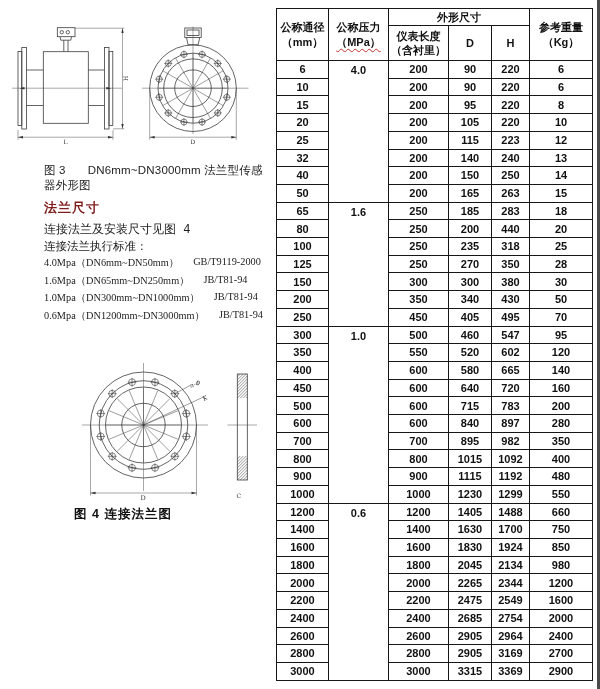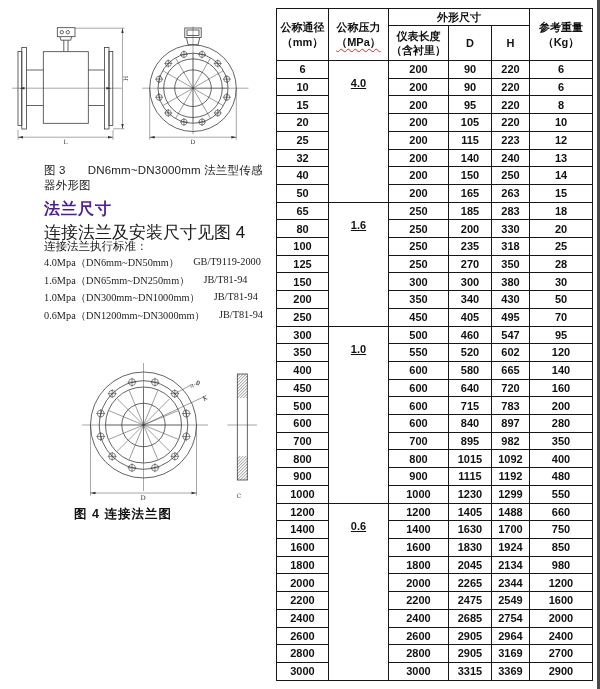--- a/index.html
+++ b/index.html
@@ -13,23 +13,23 @@
   .fig4-svg { position:absolute; left:0; top:335px; }
   svg text { font-family:"DejaVu Serif", serif; fill:#333; stroke:none; }
   
   .fig3-caption {
     position:absolute; left:44px; top:163px; width:230px;
     font-size:11.5px; color:#222; letter-spacing:0.2px;
   }
   .fig3-caption .cap-prefix { margin-right:22px; }
   .flange-heading {
     position:absolute; left:44px; top:199px;
-    font-size:16px; font-weight:bold; color:#4c1d95; letter-spacing:1px;
+    font-size:13px; font-weight:bold; color:#7f1d1d; letter-spacing:1px;
   }
-  .flange-line1 { position:absolute; left:44px; top:221px; font-size:17px; }
+  .flange-line1 { position:absolute; left:44px; top:221px; font-size:12px;font-family:Liberation Mono, monospace; }
   .flange-line2 { position:absolute; left:44px; top:239px; font-size:11.5px; }
   .standards { position:absolute; left:44px; top:256px; width:230px; }
   .standard-row {
     height:17.6px; font-size:10.3px; color:#222; white-space:nowrap;
     display:flex; align-items:flex-start;
     font-family:"Liberation Serif", serif;
   }
   .standard-row .std-code { margin-left:14px; }
   .fig4-caption {
     position:absolute; left:74px; top:506px;
@@ -40,21 +40,21 @@
     position:absolute; left:276px; top:8px; width:316px; height:673px;
     border-collapse:collapse; table-layout:fixed;
   }
   .spec-table th, .spec-table td {
     border:1px solid #161616; padding:0;
     font-size:11px; font-weight:bold; color:#111;
     text-align:center; vertical-align:middle; line-height:1.3;
   }
   .spec-table thead tr:first-child { height:17px; }
   .spec-table thead tr:last-child  { height:35px; }
-  .spec-table td.pcell { vertical-align:top; padding-top:15px;text-decoration:underline; }
+  .spec-table td.pcell { vertical-align:top; padding-top:2px; }
   .wavy { text-decoration:underline wavy #c43030 1px; text-underline-offset:2px; }
   
   .edge-line { position:absolute; right:0; top:0; width:3px; height:689px; background:#4a4a4a; }
 </style>
 </head>
 <body>
 
 <div class="page">
 
   <svg class="fig3-svg" width="275" height="160" viewBox="0 0 275 160">
@@ -427,21 +427,21 @@
           <td rowspan="7" class="pcell">1.6</td>
           <td>250</td>
           <td>185</td>
           <td>283</td>
           <td>18</td>
         </tr>
         <tr>
           <td>80</td>
           <td>250</td>
           <td>200</td>
-          <td>330</td>
+          <td>440</td>
           <td>20</td>
         </tr>
         <tr>
           <td>100</td>
           <td>250</td>
           <td>235</td>
           <td>318</td>
           <td>25</td>
         </tr>
         <tr>

